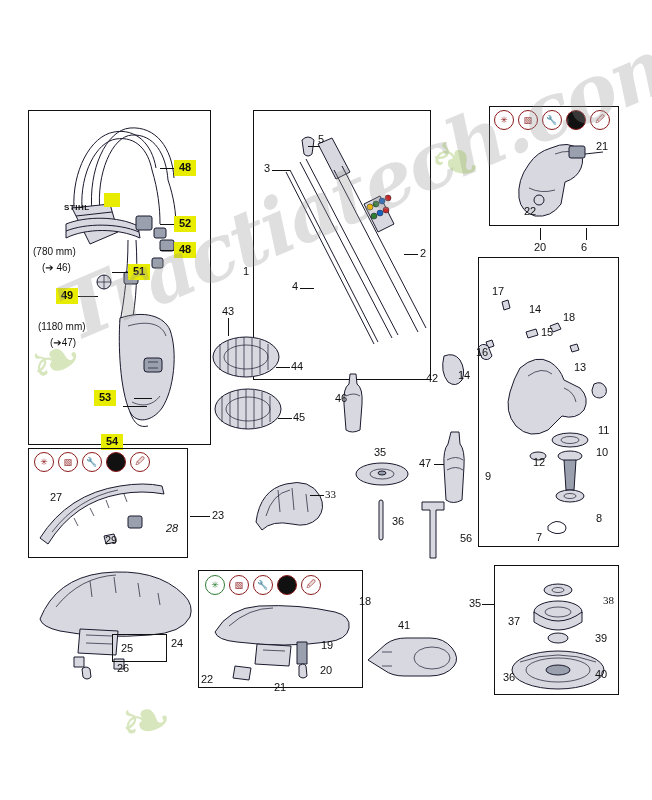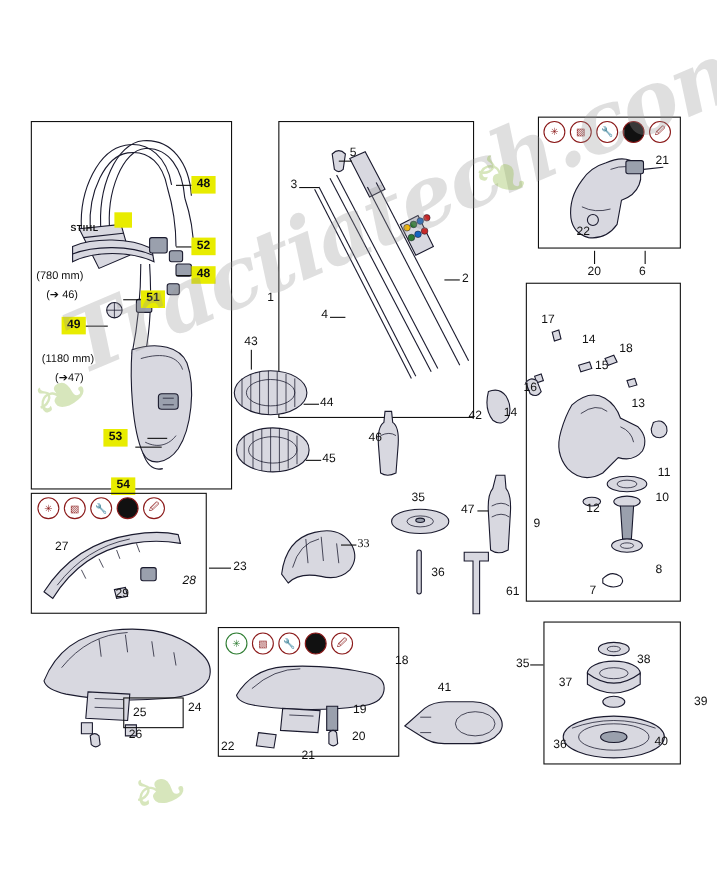--- a/index.html
+++ b/index.html
@@ -430,21 +430,21 @@
       <rect class="sf" x="3" y="2" width="4" height="40" rx="2"></rect>
     </svg>
   </div>
   <div class="num" style="left:392px;top:515px;">36</div>
 
   <div class="art" style="left:418px;top:498px;">
     <svg width="38" height="64" viewBox="0 0 38 64">
       <path class="sf" d="M4 4 l22 0 l0 8 l-8 0 l0 48 l-6 0 l0 -48 l-8 0 Z"></path>
     </svg>
   </div>
-  <div class="num" style="left:460px;top:532px;">61</div>
+  <div class="num" style="left:460px;top:532px;">56</div>
 
   <div class="art" style="left:362px;top:630px;">
     <svg width="110" height="56" viewBox="0 0 110 56">
       <path class="sf" d="M6 30 l18 -16 q8 -6 20 -6 l24 0 q14 0 22 10 q8 10 2 18 q-8 10 -24 10 l-26 0 q-12 0 -20 -6 Z"></path>
       <ellipse class="thin" cx="70" cy="28" rx="18" ry="11"></ellipse>
       <path class="thin" d="M20 22 l10 0 M20 36 l10 0"></path>
     </svg>
   </div>
   <div class="num" style="left:398px;top:619px;">41</div>
 
@@ -463,22 +463,22 @@
 
   <div class="art" style="left:508px;top:648px;">
     <svg width="100" height="44" viewBox="0 0 100 44">
       <ellipse class="sf" cx="50" cy="22" rx="46" ry="19"></ellipse>
       <ellipse class="thin" cx="50" cy="22" rx="32" ry="12"></ellipse>
       <ellipse class="sd" cx="50" cy="22" rx="12" ry="5"></ellipse>
       <path class="thin" d="M12 14 q38 -14 76 0"></path>
     </svg>
   </div>
 
-  <div class="num" style="left:579px;top:594px;">38</div>
-  <div class="num" style="left:595px;top:632px;margin-left:36px;">39</div>
+  <div class="num" style="left:603px;top:594px;font-family:Liberation Serif, serif;">38</div>
+  <div class="num" style="left:595px;top:632px;">39</div>
   <div class="num" style="left:595px;top:668px;">40</div>
   <div class="num" style="left:508px;top:615px;">37</div>
   <div class="num" style="left:503px;top:671px;">36</div>
   <div class="num" style="left:469px;top:597px;">35</div>
   <div class="lead h" style="left:482px;top:604px;width:12px;"></div>
 
   <div class="num" style="left:243px;top:265px;">1</div>
   <div class="num" style="left:420px;top:247px;">2</div>
   <div class="num" style="left:264px;top:162px;">3</div>
   <div class="num" style="left:292px;top:280px;">4</div>

